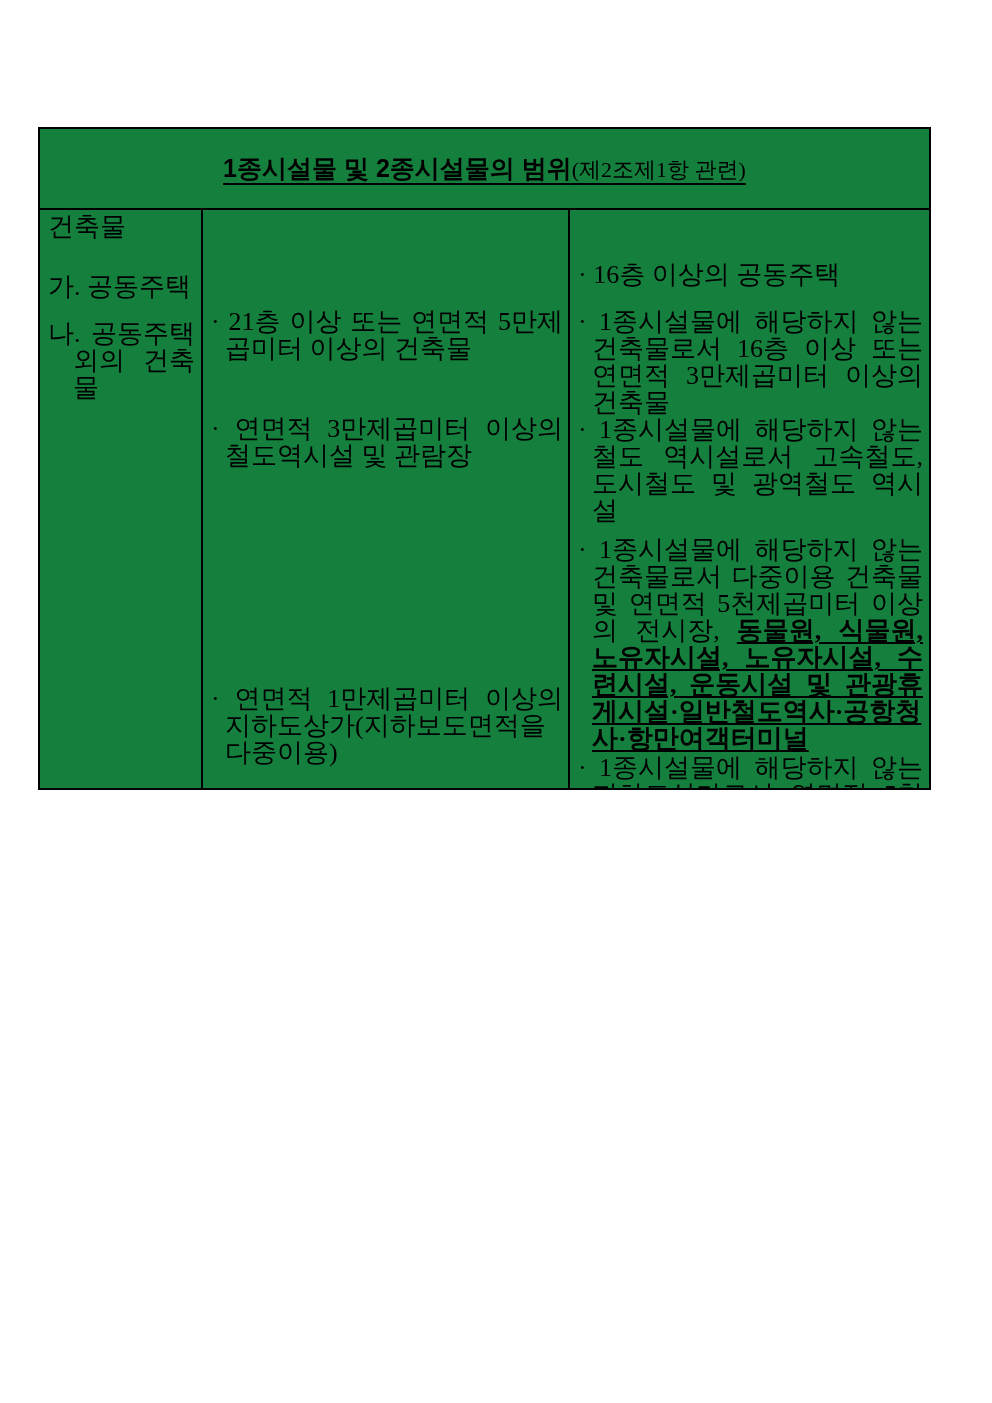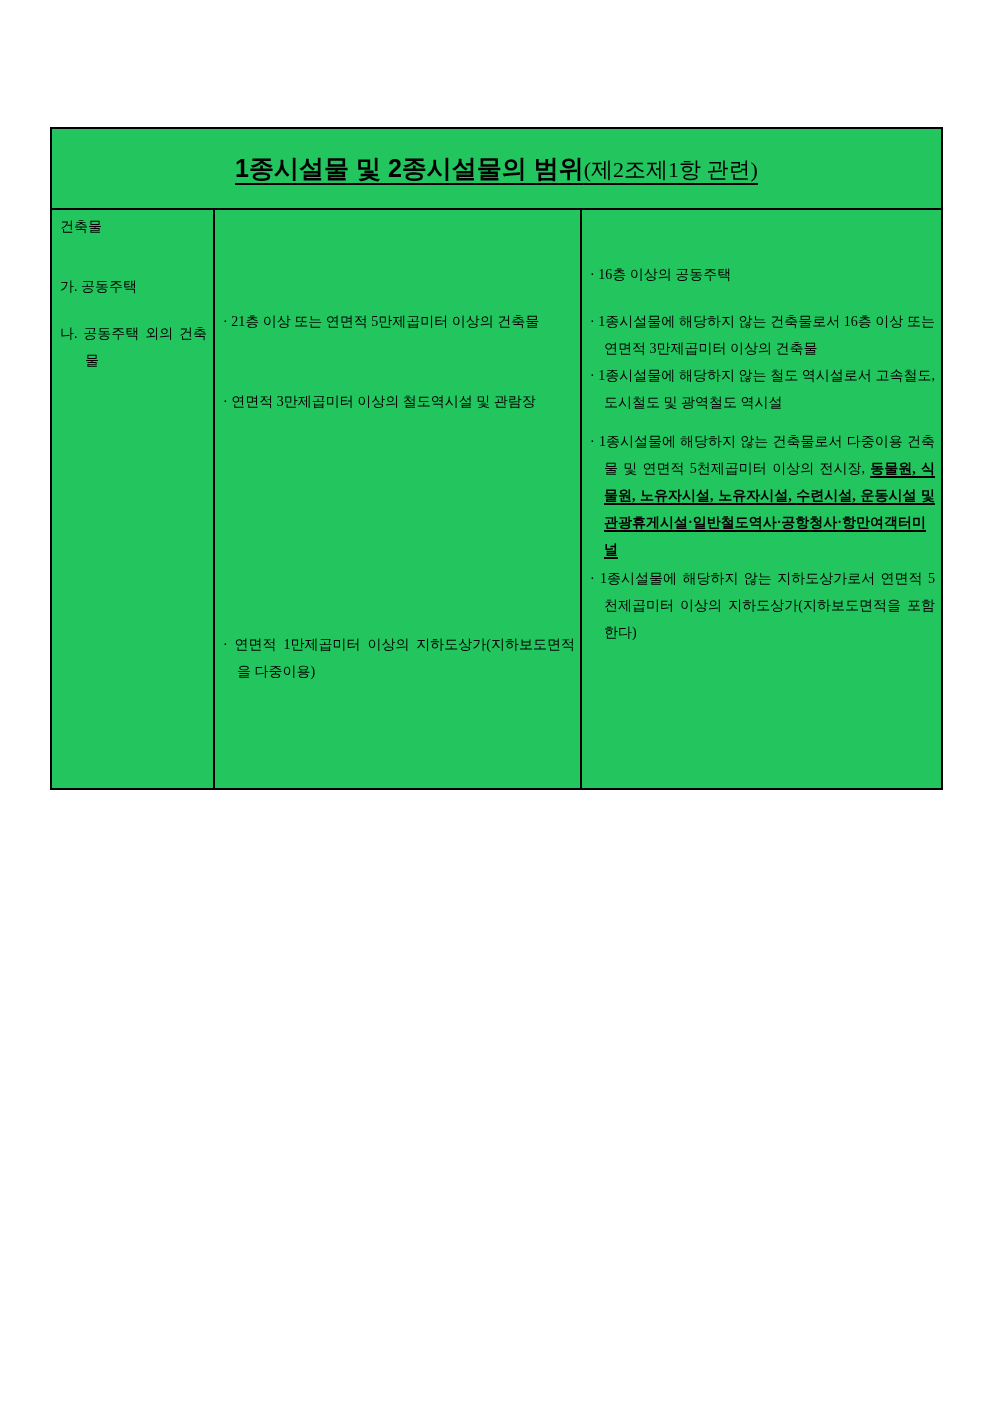--- a/index.html
+++ b/index.html
@@ -9,27 +9,27 @@
   }
   body {
     position: relative;
     width: 992px;
     height: 1403px;
     font-family: "Liberation Serif", "DejaVu Serif", serif;
     color: #000000;
   }
   .doc-table {
     position: absolute;
-    left: 50px;
+    left: 38px;
     top: 127px;
     width: 893px;
     height: 663px;
     border: 2px solid #000000;
     box-sizing: border-box;
-    background: #22c55e;
+    background: #15803d;
   }
   .title-row {
     height: 81px;
     border-bottom: 2px solid #000000;
     box-sizing: border-box;
     display: flex;
     align-items: center;
     justify-content: center;
   }
   .title-underline {
@@ -58,21 +58,21 @@
   .cell-1 { width: 161px; }
   .cell-2 {
     width: 369px;
     border-left: 2px solid #000000;
     border-right: 2px solid #000000;
     padding-right: 5px;
   }
   .cell-3 { flex: 1; padding-right: 6px; }
   .para {
     margin: 0;
-    font-size: 14px;
+    font-size: 26px;
     line-height: 27px;
     text-align: justify;
     text-align-last: left;
     word-break: normal;
   }
   .bullet {
     padding-left: 14px;
     text-indent: -14px;
   }
   .hang25 {

